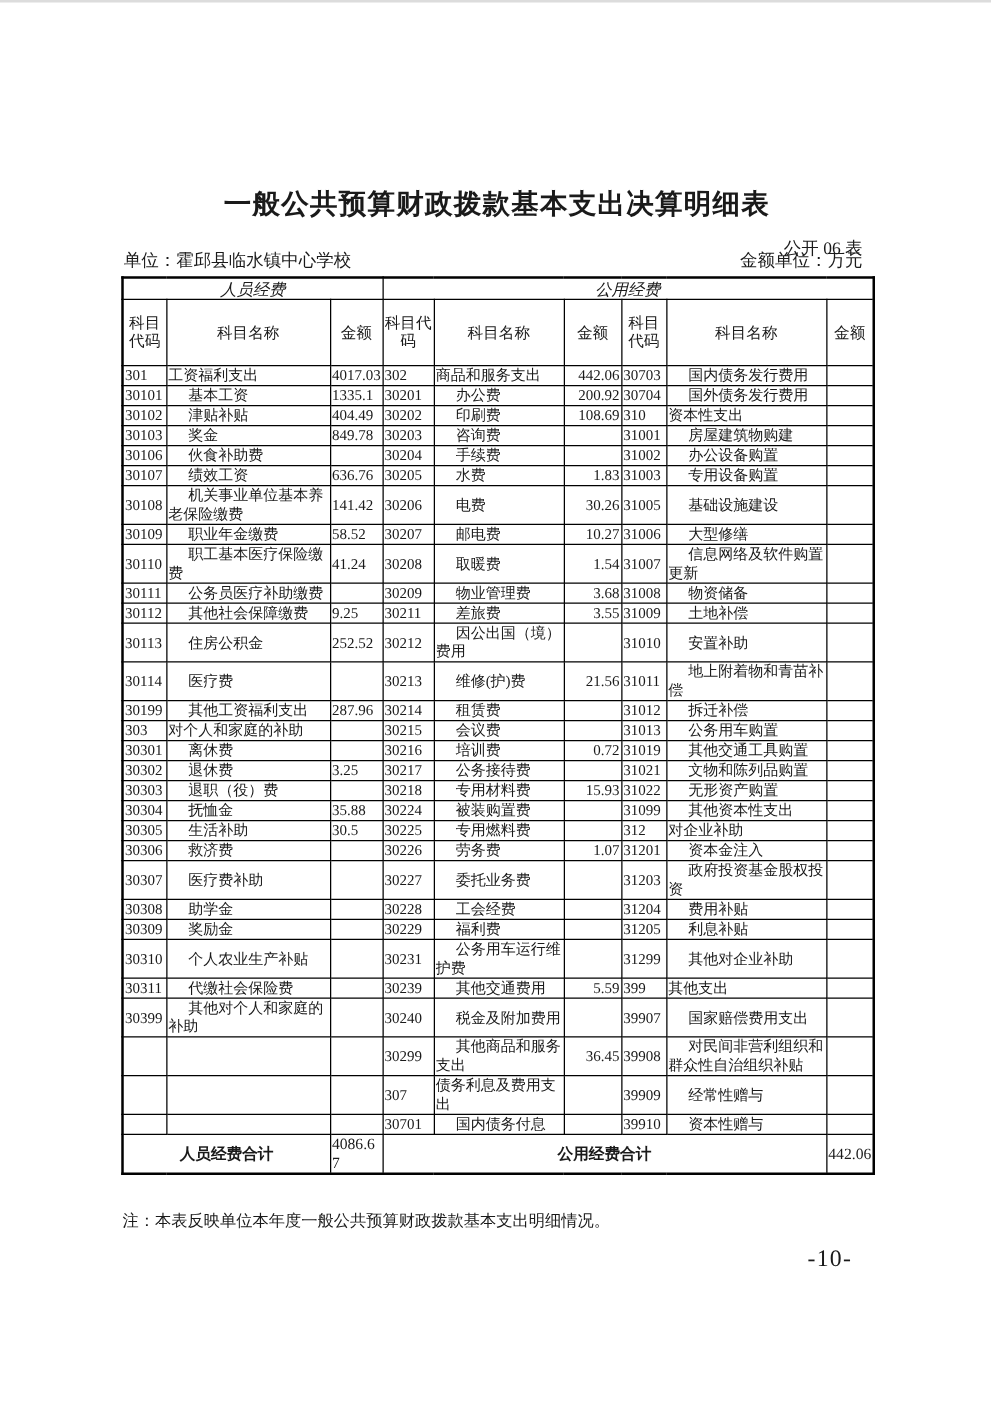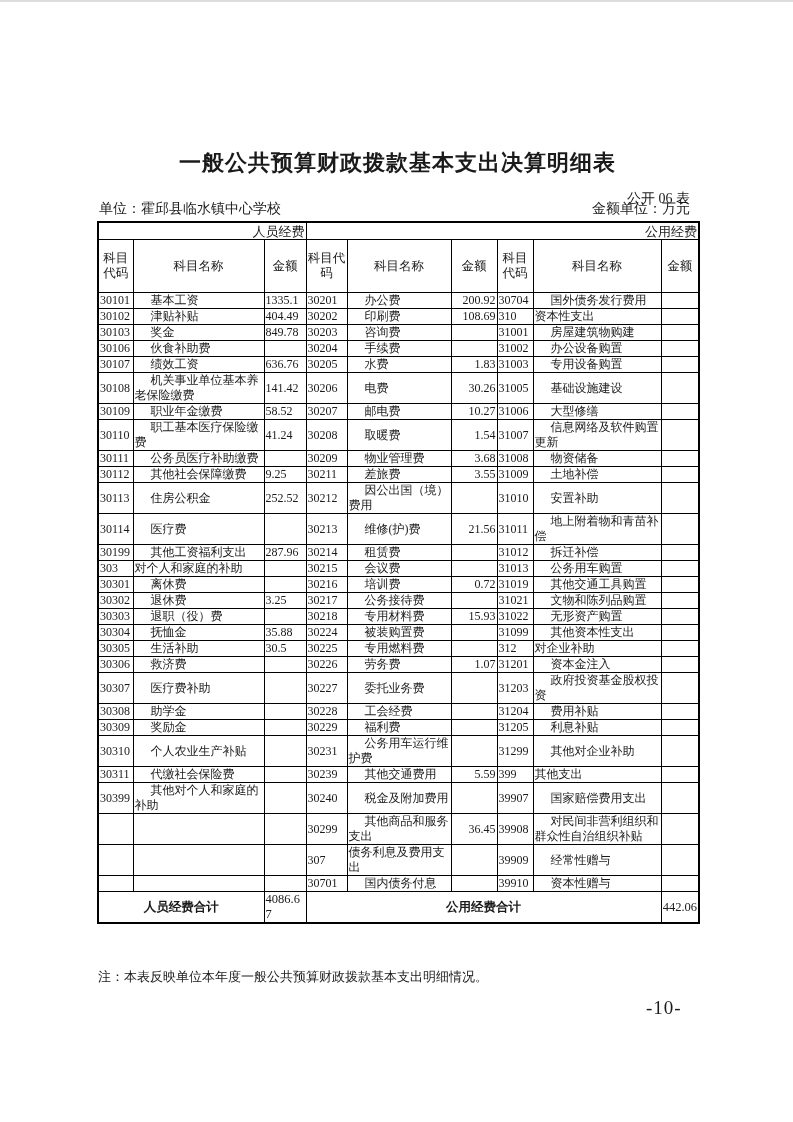--- a/index.html
+++ b/index.html
@@ -38,21 +38,21 @@
   }
   table.budget td, table.budget th {
     border:1px solid #000;
     padding:0 1px;
     vertical-align:middle;
     font-weight:normal;
     line-height:15px;
     overflow:hidden;
     word-break:break-all;
   }
-  tr.group-hdr th { height:16px; text-align:right; font-size:13px; }
+  tr.group-hdr th { height:16px; text-align:center; font-size:13px;font-style:italic; }
   tr.col-hdr th { height:52px; text-align:center; font-size:12.5px; }
   tr.data-row td { height:15px; }
   td.code { text-align:left; padding-left:2px; }
   td.name { text-align:left; }
   td.name.sub { text-indent:16px; }
   td.amt-l { text-align:left; padding-left:2px; }
   td.amt-r { text-align:right; padding-right:1px; }
   tr.total-row td { height:21px; font-size:12.5px; }
   tr.total-row td.lbl { text-align:center;font-weight:bold; }
   .note {
@@ -102,20 +102,31 @@
         <th>科目代码</th>
         <th>科目名称</th>
         <th>金额</th>
         <th>科目代码</th>
         <th>科目名称</th>
         <th>金额</th>
       </tr>
     </thead>
     <tbody id="table-body">
         <tr class="data-row">
+          <td class="code">301</td>
+          <td class="name">工资福利支出</td>
+          <td class="amt-l">4017.03</td>
+          <td class="code">302</td>
+          <td class="name">商品和服务支出</td>
+          <td class="amt-r">442.06</td>
+          <td class="code">30703</td>
+          <td class="name sub">国内债务发行费用</td>
+          <td class="amt-r"></td>
+        </tr>
+        <tr class="data-row">
           <td class="code">30101</td>
           <td class="name sub">基本工资</td>
           <td class="amt-l">1335.1</td>
           <td class="code">30201</td>
           <td class="name sub">办公费</td>
           <td class="amt-r">200.92</td>
           <td class="code">30704</td>
           <td class="name sub">国外债务发行费用</td>
           <td class="amt-r"></td>
         </tr>

